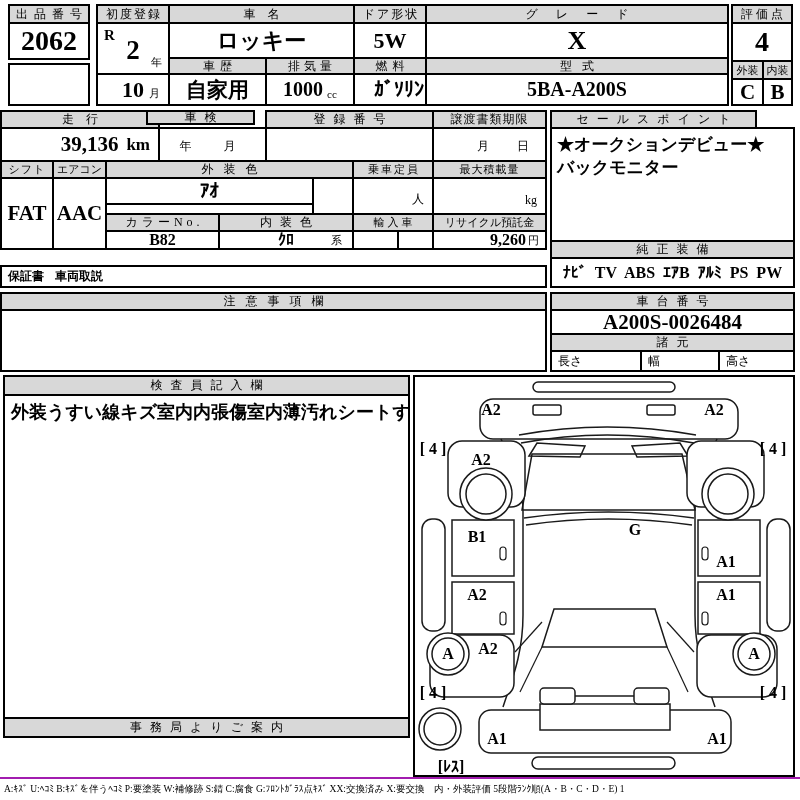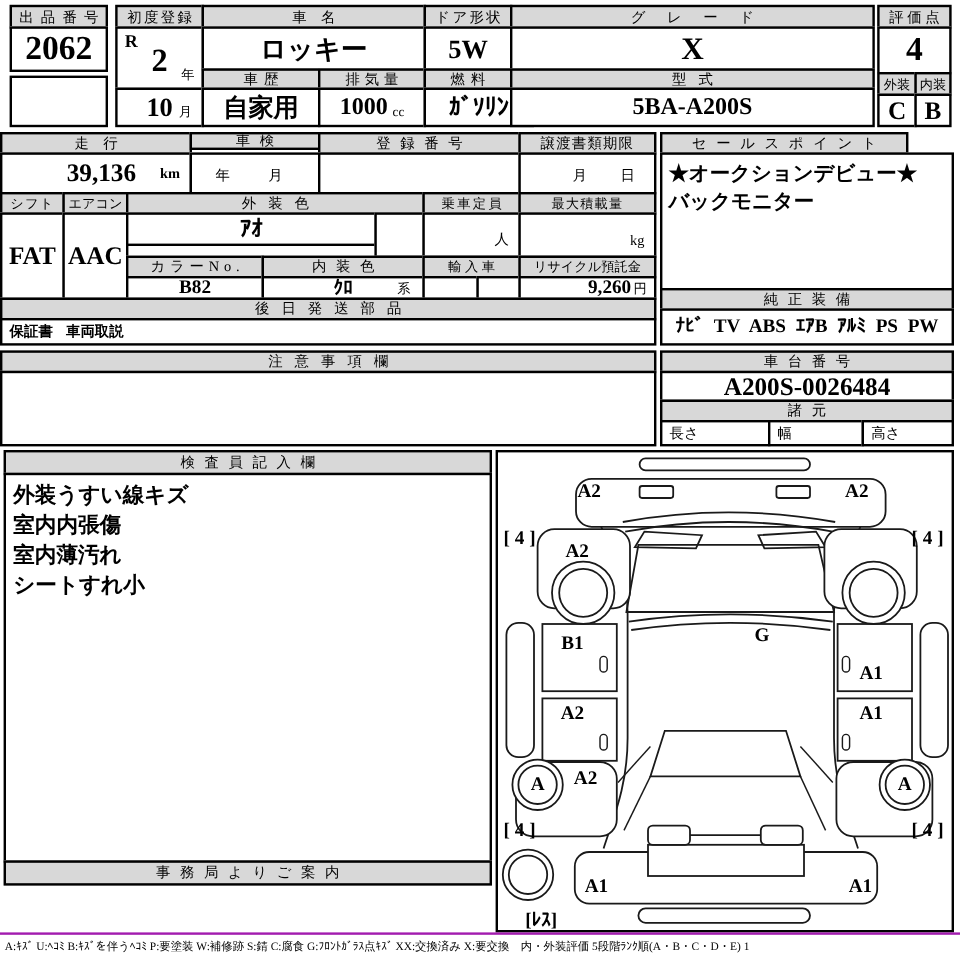--- a/index.html
+++ b/index.html
@@ -63,23 +63,23 @@
   <div class="c h" style="left:731px;top:4px;width:62px;height:20px;letter-spacing:3px;text-indent:3px">評価点</div>
   <div class="c b" style="left:731px;top:22px;width:62px;height:40px;font-size:28px">4</div>
   <div class="c h" style="left:731px;top:60px;width:33px;height:20px;font-size:11px">外装</div>
   <div class="c h" style="left:762px;top:60px;width:31px;height:20px;font-size:11px">内装</div>
   <div class="c b" style="left:731px;top:78px;width:33px;height:28px;font-size:21px">C</div>
   <div class="c b" style="left:762px;top:78px;width:31px;height:28px;font-size:21px">B</div>
 
   <div class="c h" style="left:0;top:110px;width:160px;height:19px;letter-spacing:12px;text-indent:12px">走行</div>
   <div class="c jr" style="left:0;top:127px;width:160px;height:35px;padding-right:8px">
     <span class="b" style="font-size:21px">39,136</span>
-    <span class="b" style="font-size:12px;margin-left:20px">km</span>
-  </div>
-  <div class="c h" style="left:158px;top:110px;width:109px;height:15px;letter-spacing:8px;text-indent:8px">車検</div>
+    <span class="b" style="font-size:17px;margin-left:8px">km</span>
+  </div>
+  <div class="c h" style="left:146px;top:110px;width:109px;height:15px;letter-spacing:8px;text-indent:8px">車検</div>
   <div class="c ab" style="left:158px;top:127px;width:109px;height:35px;font-size:12px;letter-spacing:10px;padding-bottom:5px">年　月</div>
   <div class="c h" style="left:265px;top:110px;width:169px;height:19px;letter-spacing:8px;text-indent:8px">登録番号</div>
   <div class="c" style="left:265px;top:127px;width:169px;height:35px"></div>
   <div class="c h" style="left:432px;top:110px;width:115px;height:19px;letter-spacing:1px">譲渡書類期限</div>
   <div class="c ab jr" style="left:432px;top:127px;width:115px;height:35px;font-size:12px;letter-spacing:8px;padding-bottom:5px;padding-right:8px">月　日</div>
 
   <div class="c h" style="left:0;top:160px;width:54px;height:19px;font-size:11px;letter-spacing:1px">シフト</div>
   <div class="c b" style="left:0;top:177px;width:54px;height:73px;font-size:21px">FAT</div>
   <div class="c h" style="left:52px;top:160px;width:55px;height:19px;font-size:11px">エアコン</div>
   <div class="c b" style="left:52px;top:177px;width:55px;height:73px;font-size:21px">AAC</div>
@@ -102,21 +102,20 @@
   </div>
   <div class="c h" style="left:352px;top:213px;width:82px;height:19px;font-size:11px;letter-spacing:3px;text-indent:3px">輸入車</div>
   <div class="c" style="left:352px;top:230px;width:47px;height:20px"></div>
   <div class="c" style="left:397px;top:230px;width:37px;height:20px"></div>
   <div class="c h" style="left:432px;top:213px;width:115px;height:19px;font-size:11px">リサイクル預託金</div>
   <div class="c jr" style="left:432px;top:230px;width:115px;height:20px;padding-right:6px">
     <span class="b" style="font-size:16px">9,260</span>
     <span style="font-size:11px;margin-left:2px">円</span>
   </div>
 
-  <div class="c h" style="left:0;top:248px;width:547px;height:19px;letter-spacing:10px;text-indent:10px">後日発送部品</div>
   <div class="c jl b" style="left:0;top:265px;width:547px;height:23px;font-size:12px;padding-left:6px;word-spacing:8px">保証書 車両取説</div>
 
   <div class="c h" style="left:0;top:292px;width:547px;height:19px;letter-spacing:10px;text-indent:10px">注意事項欄</div>
   <div class="c" style="left:0;top:309px;width:547px;height:63px"></div>
 
   <div class="c h" style="left:550px;top:110px;width:207px;height:19px;letter-spacing:8px;text-indent:8px">セールスポイント</div>
   <div class="c" style="left:550px;top:127px;width:245px;height:115px;flex-direction:column;align-items:flex-start;justify-content:flex-start;padding:4px 5px">
     <div class="b" style="font-size:17px;line-height:23px">★オークションデビュー★</div>
     <div class="b" style="font-size:17px;line-height:23px">バックモニター</div>
   </div>
@@ -124,21 +123,21 @@
   <div class="c b" style="left:550px;top:257px;width:245px;height:31px;font-size:16px;word-spacing:4px">ﾅﾋﾞ TV ABS ｴｱB ｱﾙﾐ PS PW</div>
 
   <div class="c h" style="left:550px;top:292px;width:245px;height:19px;letter-spacing:8px;text-indent:8px">車台番号</div>
   <div class="c b" style="left:550px;top:309px;width:245px;height:26px;font-size:21px">A200S-0026484</div>
   <div class="c h" style="left:550px;top:333px;width:245px;height:19px;letter-spacing:8px;text-indent:8px">諸元</div>
   <div class="c jl" style="left:550px;top:350px;width:92px;height:22px;font-size:12px;padding-left:6px">長さ</div>
   <div class="c jl" style="left:640px;top:350px;width:80px;height:22px;font-size:12px;padding-left:6px">幅</div>
   <div class="c jl" style="left:718px;top:350px;width:77px;height:22px;font-size:12px;padding-left:6px">高さ</div>
 
   <div class="c h" style="left:3px;top:375px;width:407px;height:21px;letter-spacing:8px;text-indent:8px">検査員記入欄</div>
-  <div class="c" style="left:3px;top:394px;width:407px;height:325px;flex-direction:column;align-items:flex-start;justify-content:flex-start;padding:4px 6px">
+  <div class="c" style="left:3px;top:394px;width:407px;height:325px;flex-direction:row;align-items:flex-start;justify-content:flex-start;padding:4px 6px">
     <div class="b" style="font-size:18px;line-height:25px">外装うすい線キズ</div>
     <div class="b" style="font-size:18px;line-height:25px">室内内張傷</div>
     <div class="b" style="font-size:18px;line-height:25px">室内薄汚れ</div>
     <div class="b" style="font-size:18px;line-height:25px">シートすれ小</div>
   </div>
   <div class="c h" style="left:3px;top:717px;width:407px;height:21px;letter-spacing:8px;text-indent:8px">事務局よりご案内</div>
 
   <div class="c" style="left:413px;top:375px;width:382px;height:402px;display:block">
     <svg width="378" height="398" viewBox="0 0 378 398" fill="none" stroke="#1a1a1a" stroke-width="1.5">
 

